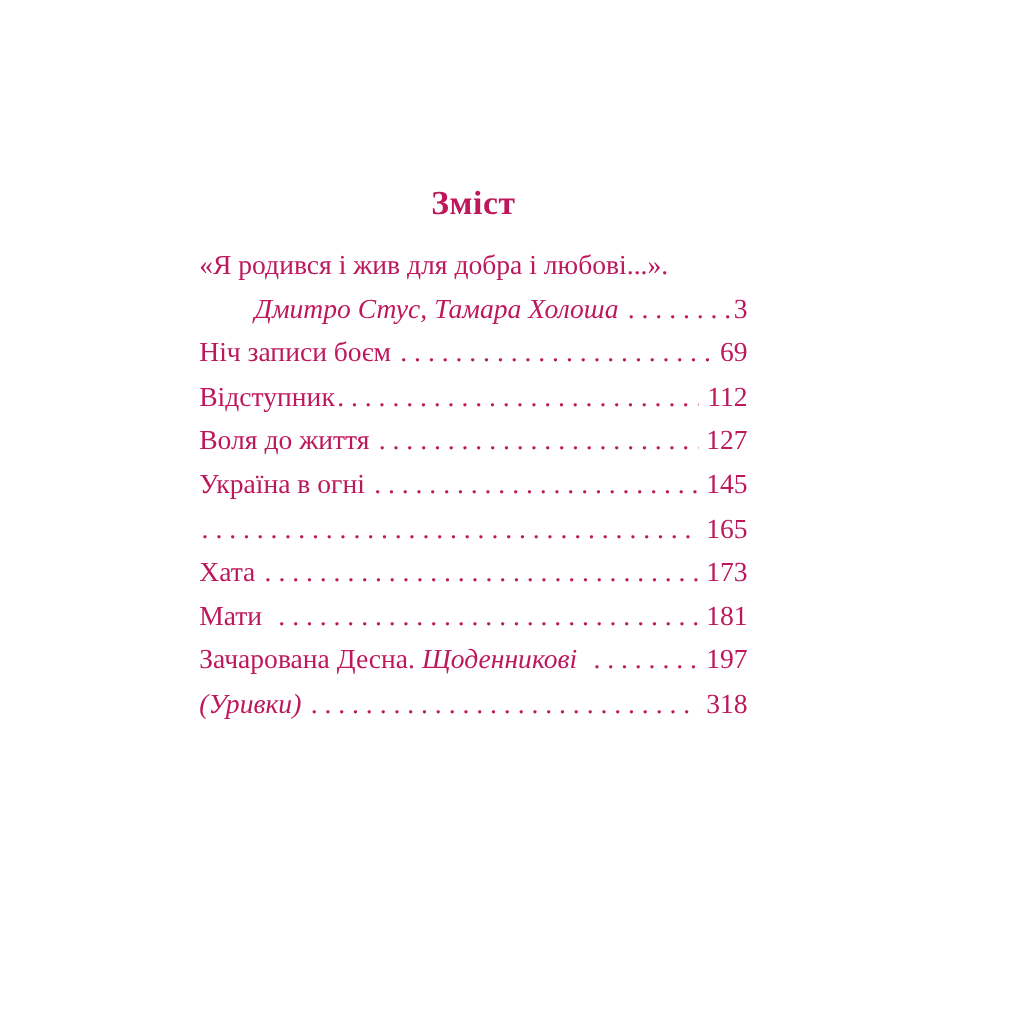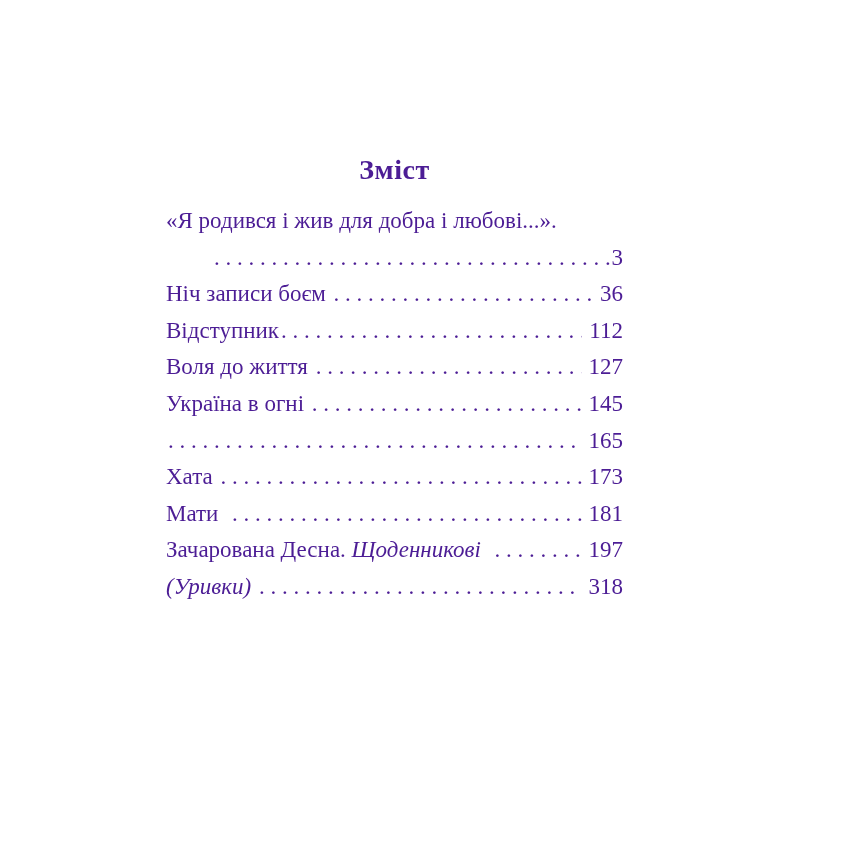--- a/index.html
+++ b/index.html
@@ -7,21 +7,21 @@
     padding: 0;
     width: 850px;
     height: 850px;
     background: #ffffff;
   }
   .sheet {
     position: relative;
     width: 850px;
     height: 850px;
     background: #ffffff;
-    color: #4c1d95;
+    color: #be185d;
     font-family: "Liberation Serif", "DejaVu Serif", serif;
     overflow: hidden;
   }
   .column {
     position: absolute;
     left: 166px;
     top: 150px;
     width: 457px;
   }
   .title {
@@ -73,29 +73,30 @@
 <div class="sheet">
   <div class="column">
 
     <h1 class="title">Зміст</h1>
 
     <div class="row">
       <span class="text">«Я родився і жив для добра і любові...».</span>
     </div>
 
     <div class="row indent tight">
+      <span class="it">Дмитро Стус, Тамара Холоша </span>
       <span class="leader"></span>
       <span class="pg">3</span>
     </div>
 
 
     <div class="row">
       <span class="text">Ніч записи боєм </span>
       <span class="leader"></span>
-      <span class="pg">36</span>
+      <span class="pg">69</span>
     </div>
 
     <div class="row">
       <span class="text">Відступник</span>
       <span class="leader"></span>
       <span class="pg">112</span>
     </div>
 
     <div class="row">
       <span class="text">Воля до життя </span>

